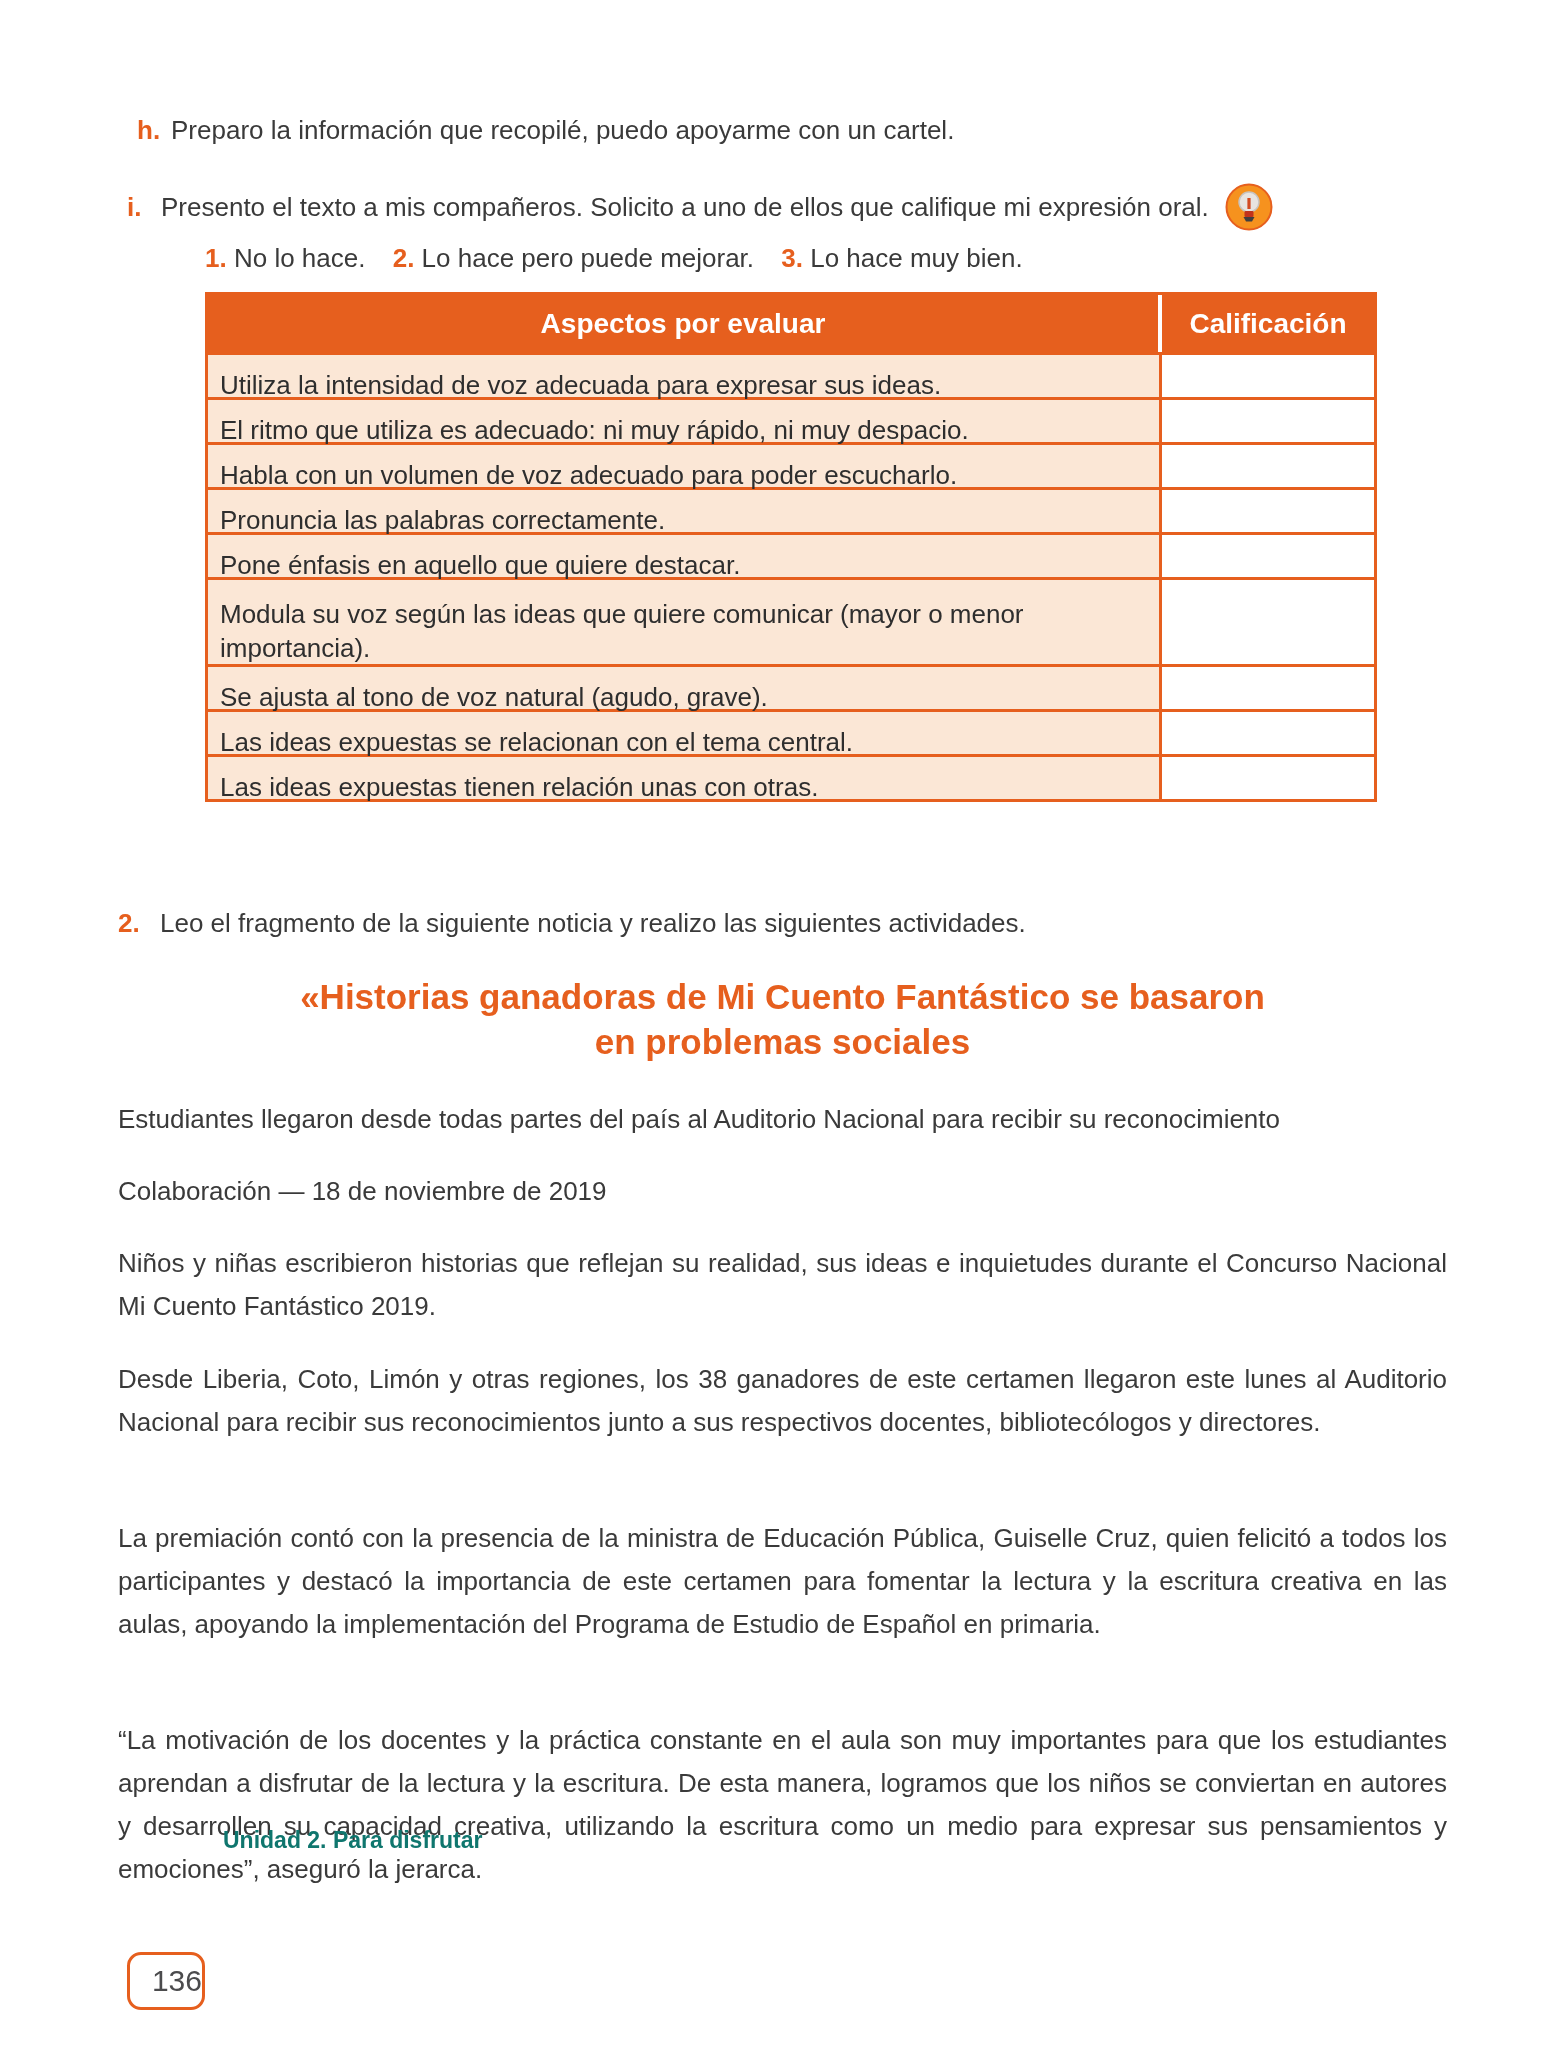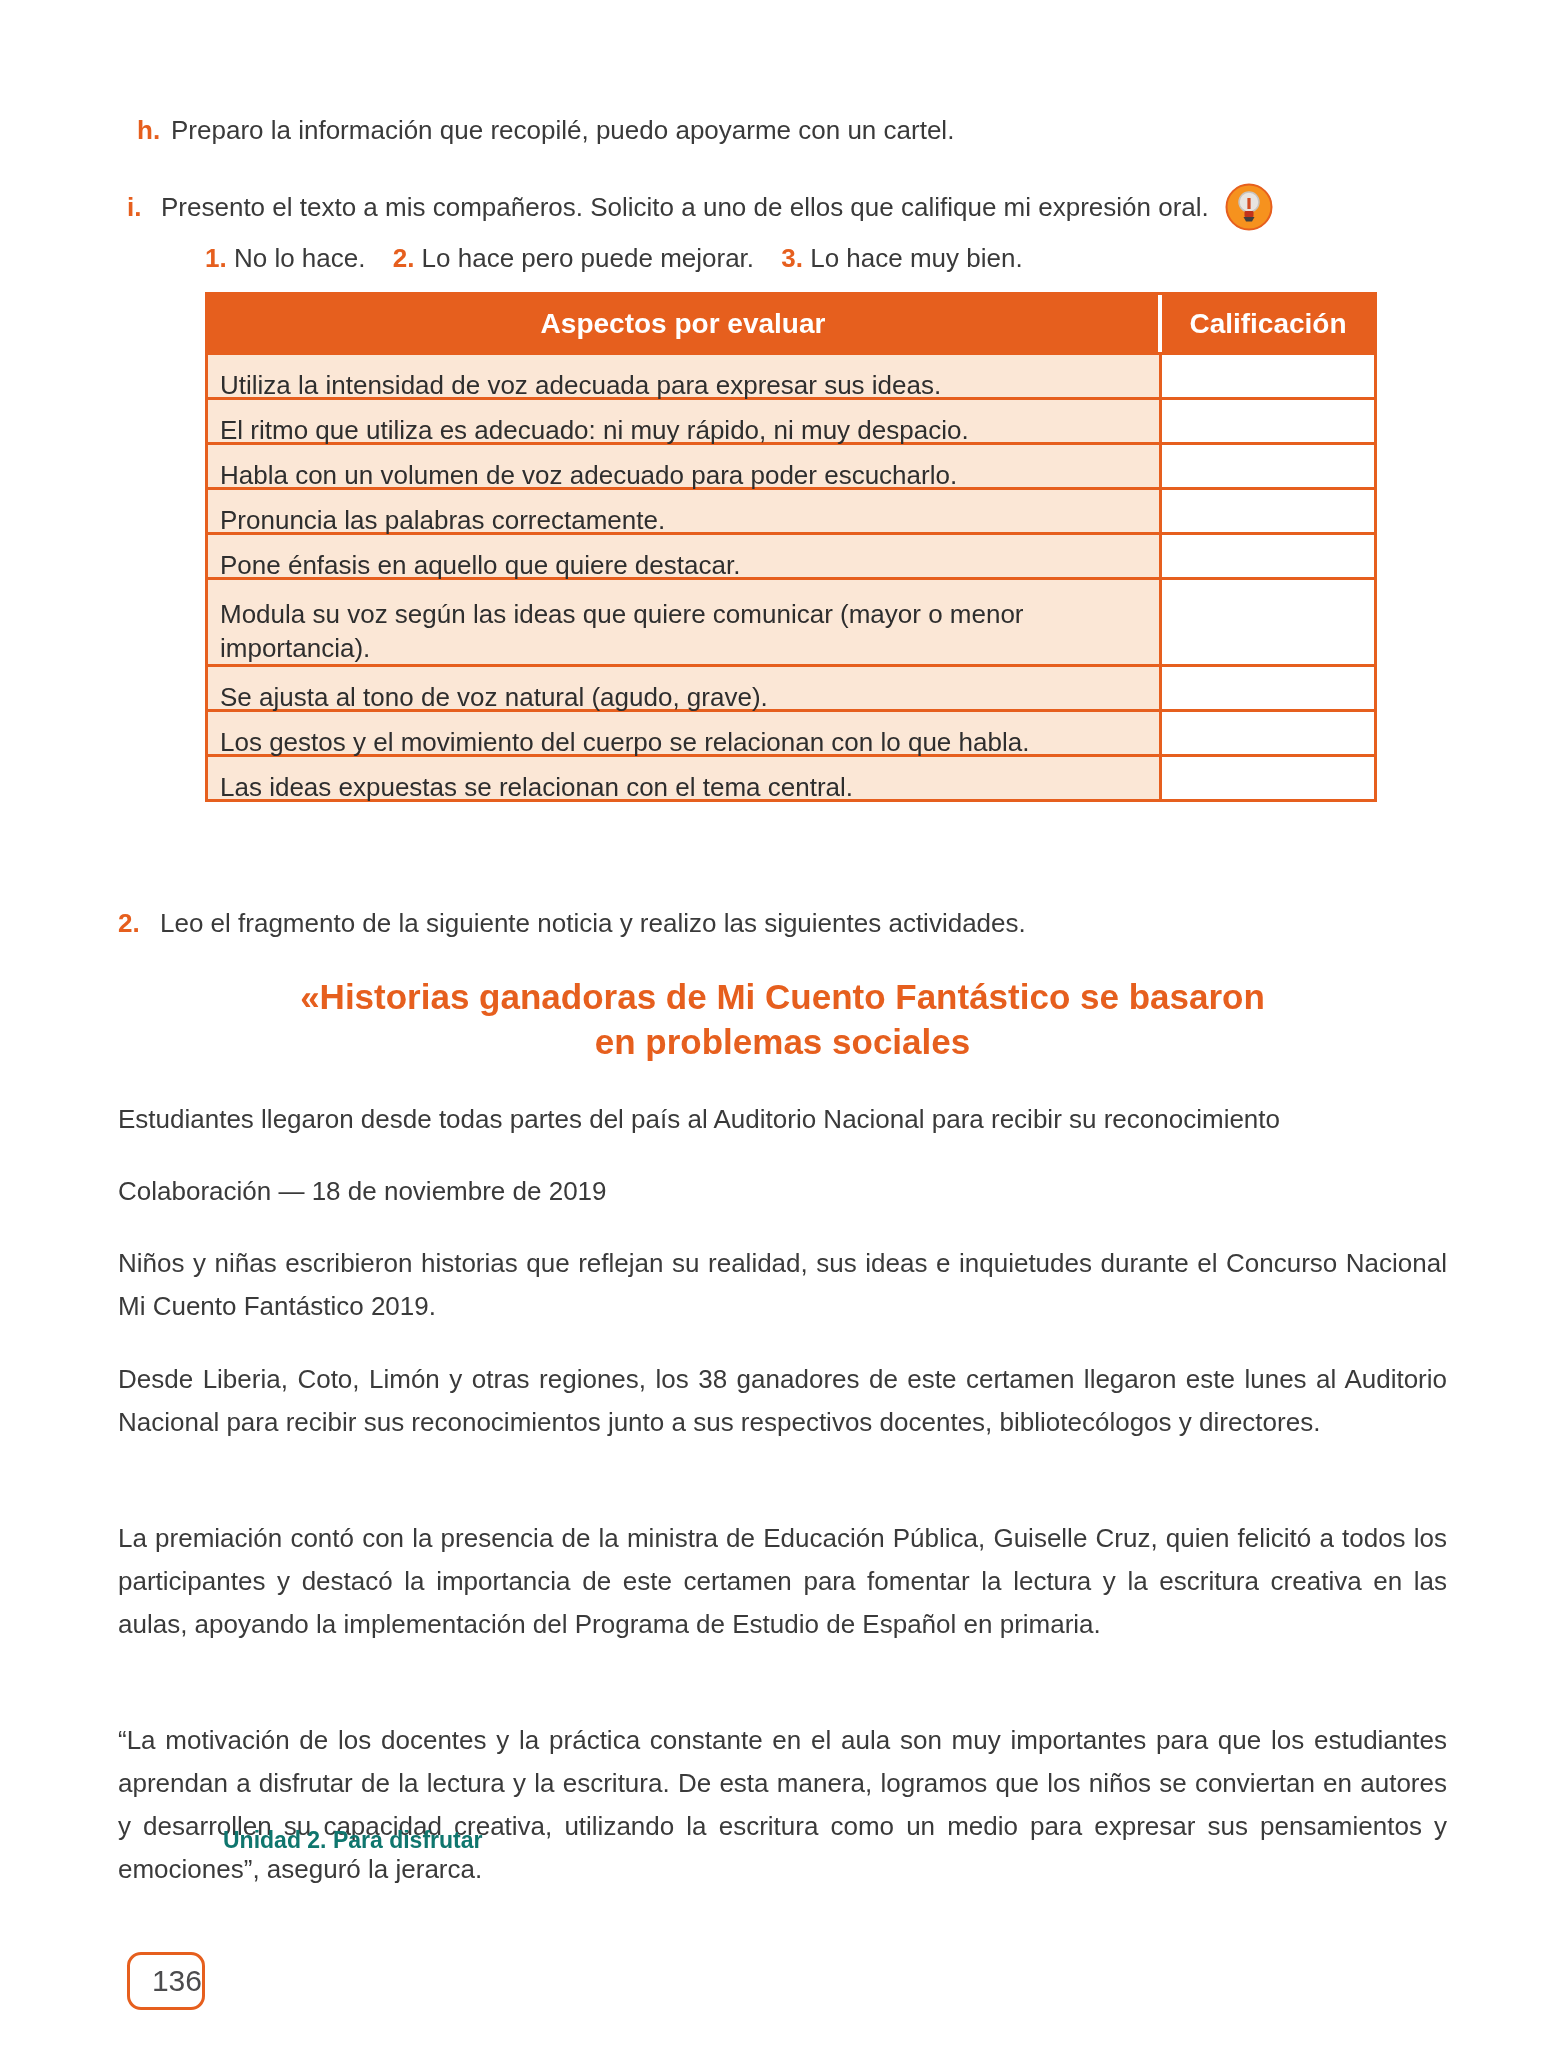--- a/index.html
+++ b/index.html
@@ -102,25 +102,25 @@
     </div>
     <div class="trow tall">
       <div class="td-aspect">Modula su voz según las ideas que quiere comunicar (mayor o menor importancia).</div>
       <div class="td-grade"></div>
     </div>
     <div class="trow">
       <div class="td-aspect">Se ajusta al tono de voz natural (agudo, grave).</div>
       <div class="td-grade"></div>
     </div>
     <div class="trow">
-      <div class="td-aspect">Los gestos y el movimiento del cuerpo se relacionan con lo que habla.</div>
+      <div class="td-aspect">Las ideas expuestas se relacionan con el tema central.</div>
       <div class="td-grade"></div>
     </div>
     <div class="trow">
-      <div class="td-aspect">Las ideas expuestas se relacionan con el tema central.</div>
+      <div class="td-aspect">Las ideas expuestas tienen relación unas con otras.</div>
       <div class="td-grade"></div>
     </div>
   </div>
 
   <div class="item abs" style="left:118px;top:905px;width:1300px;">
     <span class="marker" style="width:42px;">2.</span><span>Leo el fragmento de la siguiente noticia y realizo las siguientes actividades.</span>
   </div>
 
   <div class="headline abs">
     <div>«Historias ganadoras de Mi Cuento Fantástico se basaron</div>

